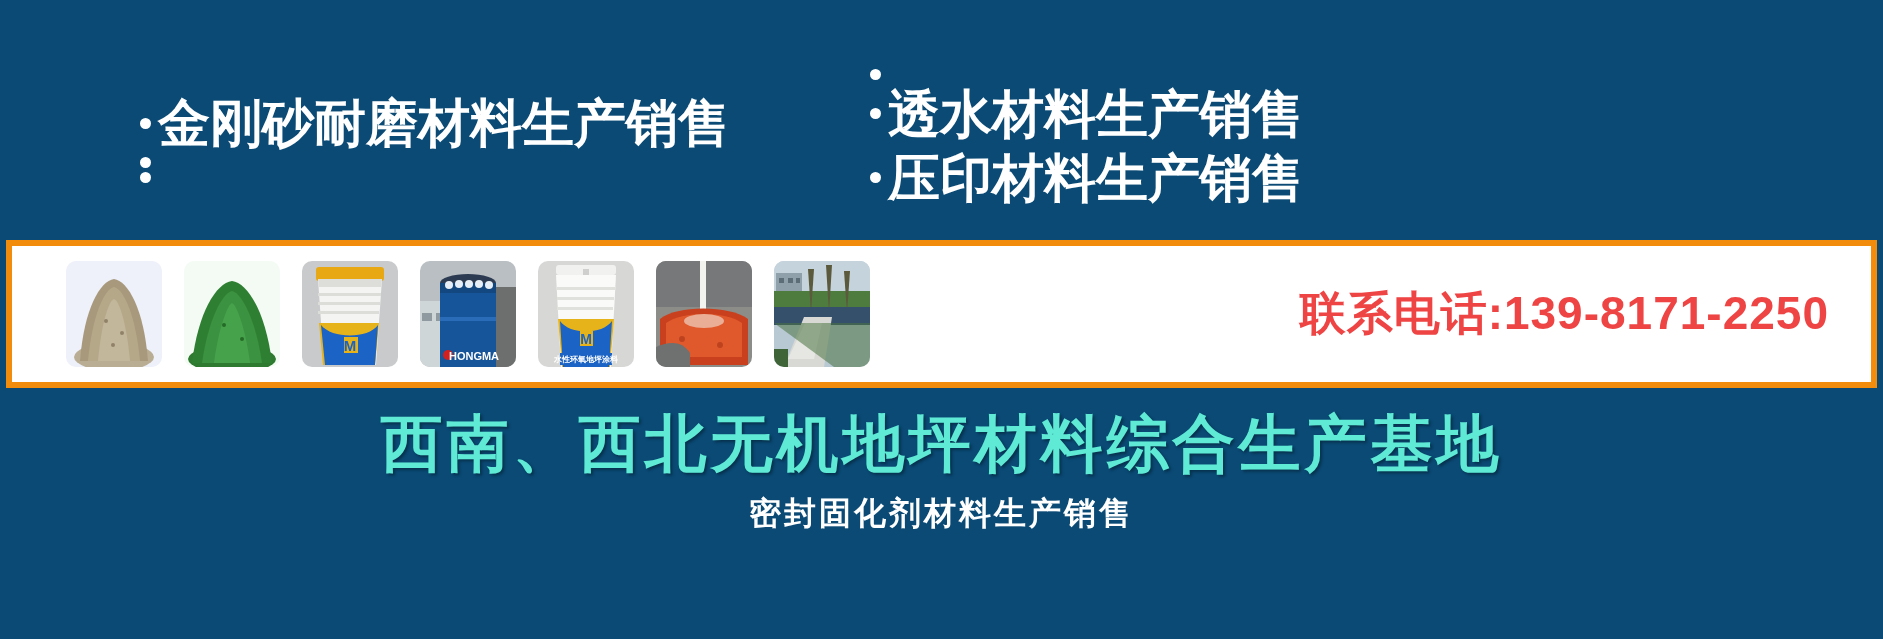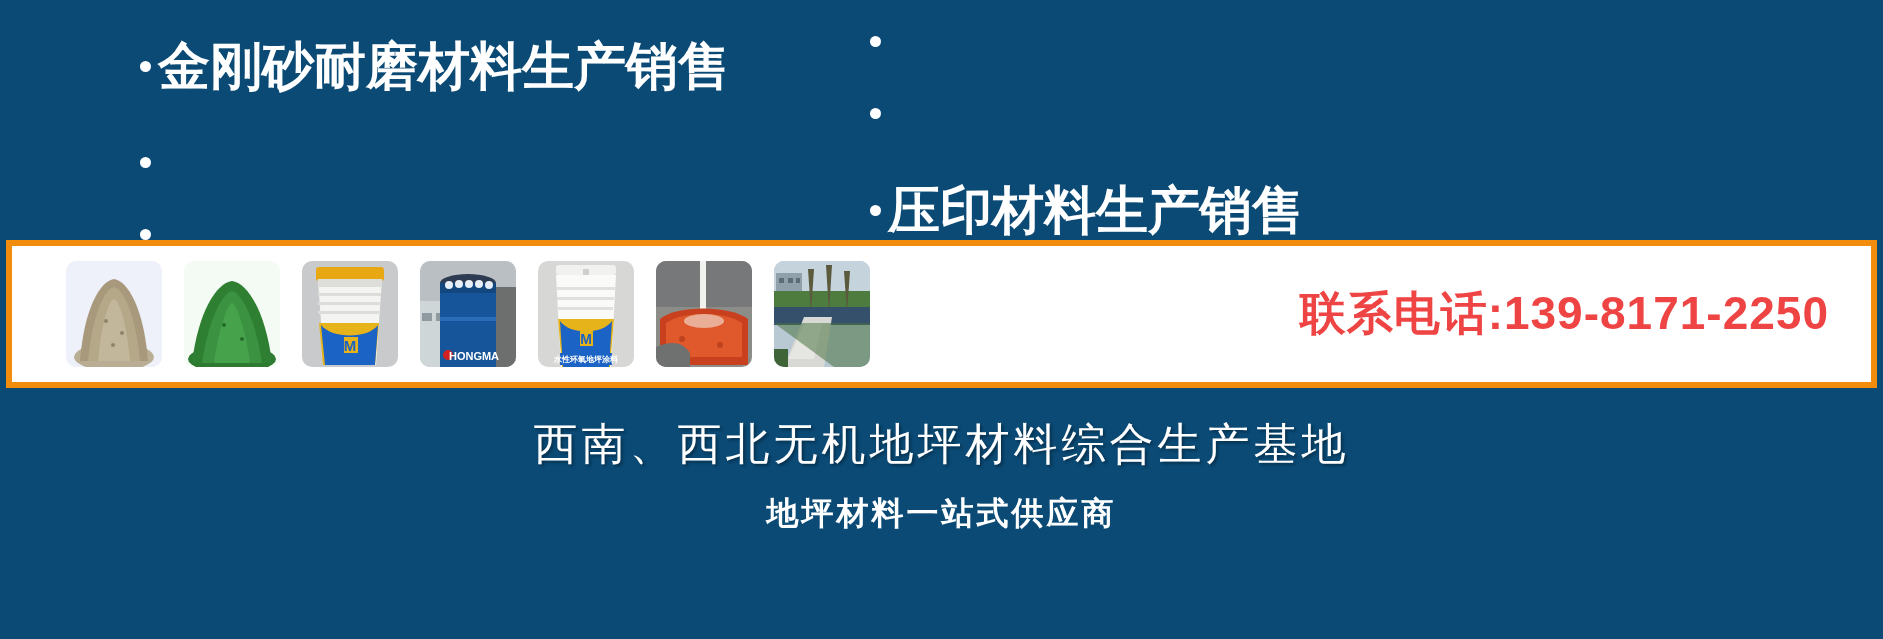--- a/index.html
+++ b/index.html
@@ -17,21 +17,21 @@
   }
 
   
   .features {
     height:240px;
     display:flex;
     padding:36px 0 0 0;
   }
   .feat-col {
     display:flex; flex-direction:column;
-    justify-content:space-between;
+    justify-content:center;
     gap:4px;
   }
   .feat-col.left  { width:860px; padding-left:140px; }
   .feat-col.right { width:1023px; padding-left:10px; }
 
   .feat-item {
     display:flex; align-items:center;
     color:#ffffff;
     font-size:52px;
     font-weight:bold;
@@ -92,23 +92,23 @@
 
   
   .bottom {
     flex:1;
     display:flex; flex-direction:column;
     align-items:center;
     justify-content:flex-start;
     padding-top:18px;
   }
   .headline {
-    color:#ffffff;
-    font-size:44px;
-    font-weight:normal;
+    color:#5eead4;
+    font-size:62px;
+    font-weight:bold;
     letter-spacing:4px;
     line-height:72px;
     text-shadow:2px 2px 3px rgba(0,0,0,.35);
     white-space:nowrap;
   }
   .subline {
     margin-top:12px;
     color:#ffffff;
     font-size:32px;
     font-weight:bold;
@@ -135,20 +135,21 @@
         <span class="bullet-dot"></span>
       </div>
     </div>
 
     <div class="feat-col right">
       <div class="feat-item">
         <span class="bullet-dot"></span>
       </div>
       <div class="feat-item">
         <span class="bullet-dot"></span>
+        <span class="feat-text">透水材料生产销售</span>
       </div>
       <div class="feat-item">
         <span class="bullet-dot"></span>
         <span class="feat-text">压印材料生产销售</span>
       </div>
     </div>
   </div>
 
   <div class="strip-wrap">
     <div class="strip">
@@ -273,16 +274,16 @@
 
       <div class="phone">
         <span>联系电话:139-8171-2250</span>
       </div>
 
     </div>
   </div>
 
   <div class="bottom">
     <div class="headline">西南、西北无机地坪材料综合生产基地</div>
-    <div class="subline">地坪材料一站式供应商</div>
+    <div class="subline">密封固化剂材料生产销售</div>
   </div>
 
 </div>
 
 </body></html>

